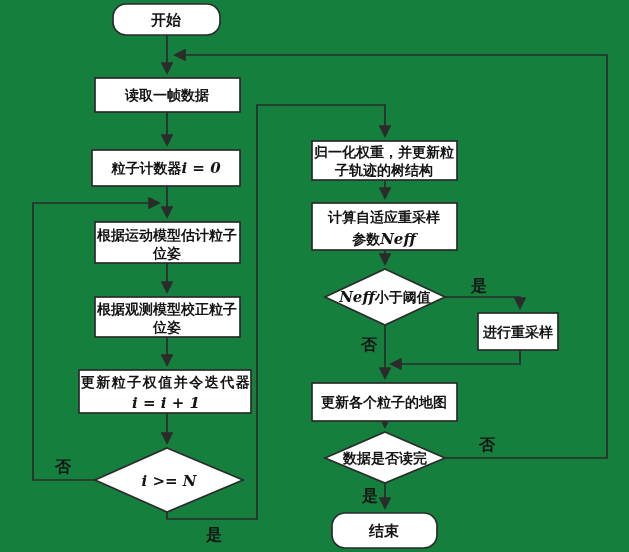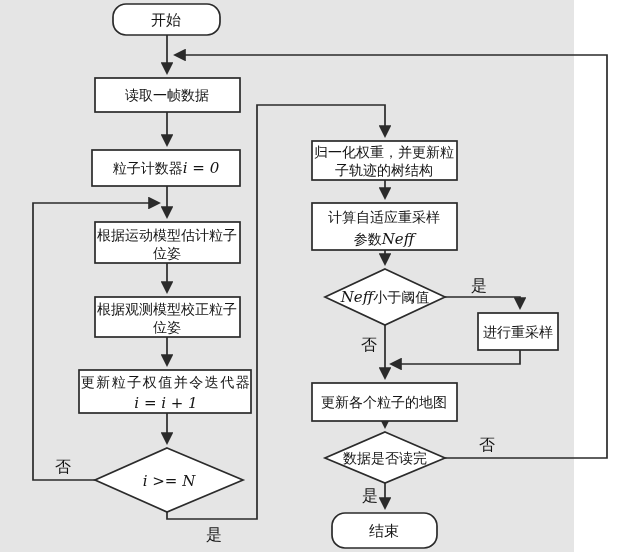--- a/index.html
+++ b/index.html
@@ -1,17 +1,17 @@
 <!DOCTYPE html>
 <html><head>
 <meta charset="utf-8">
 <style>
   html,body{margin:0;padding:0;background:#ffffff;}
-  .stage{width:574px;height:552px;position:relative;background:#e5e5e5;
-         font-family:"DejaVu Serif","Liberation Serif",serif;}
+  .stage{width:629px;height:552px;position:relative;background:#15803d;
+         font-family:"DejaVu Serif","Liberation Serif",serif;font-weight:bold;}
   svg{display:block;}
   .shape{fill:#ffffff;stroke:#2b2b2b;stroke-width:1.7;}
   .edge{fill:none;stroke:#2b2b2b;stroke-width:1.7;}
   .t{fill:#141414;font-size:14px;font-family:"DejaVu Serif","Liberation Serif",serif;}
   .t2{fill:#141414;font-size:15px;font-family:"DejaVu Serif","Liberation Serif",serif;}
   .it{font-style:italic;font-size:15px;}
   .sp{letter-spacing:1.5px;}
   .lbl{fill:#141414;font-size:16px;font-family:"DejaVu Serif","Liberation Serif",serif;}
 </style>
 </head>

